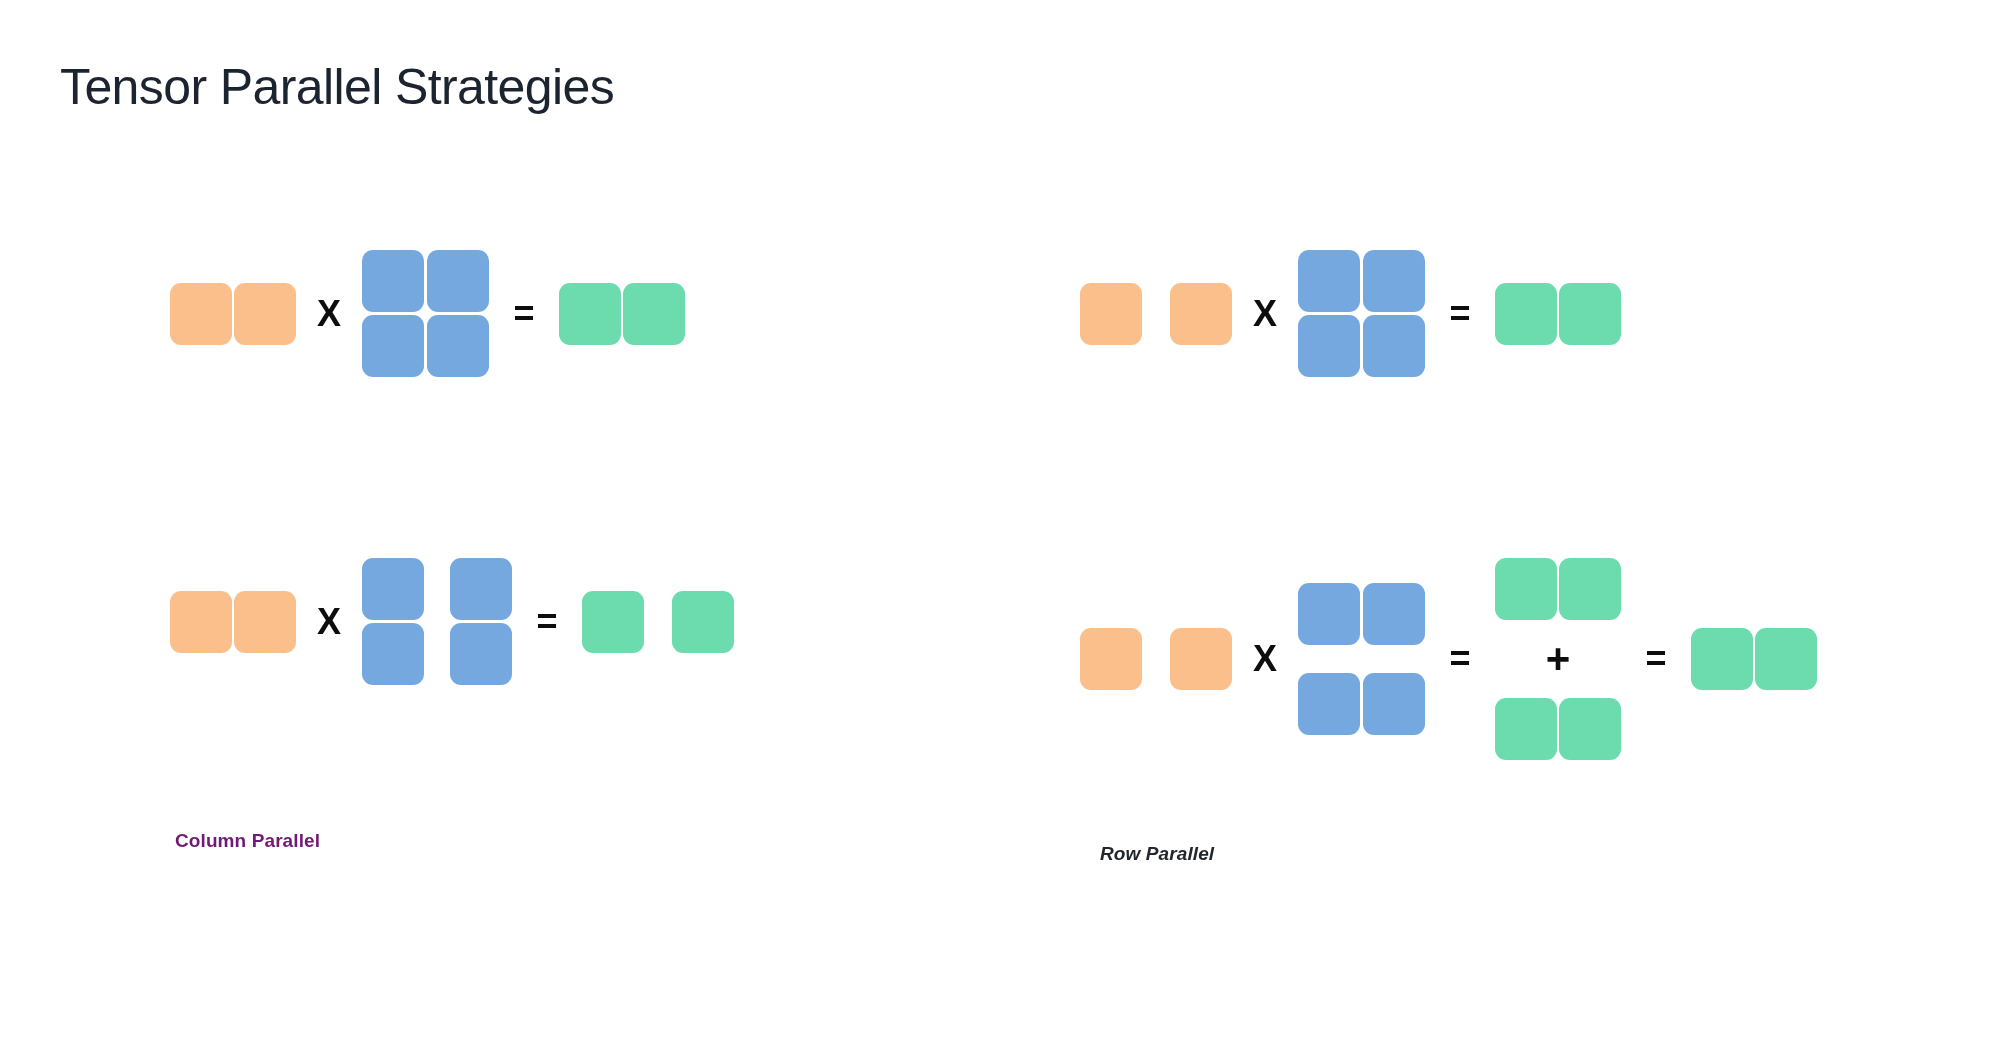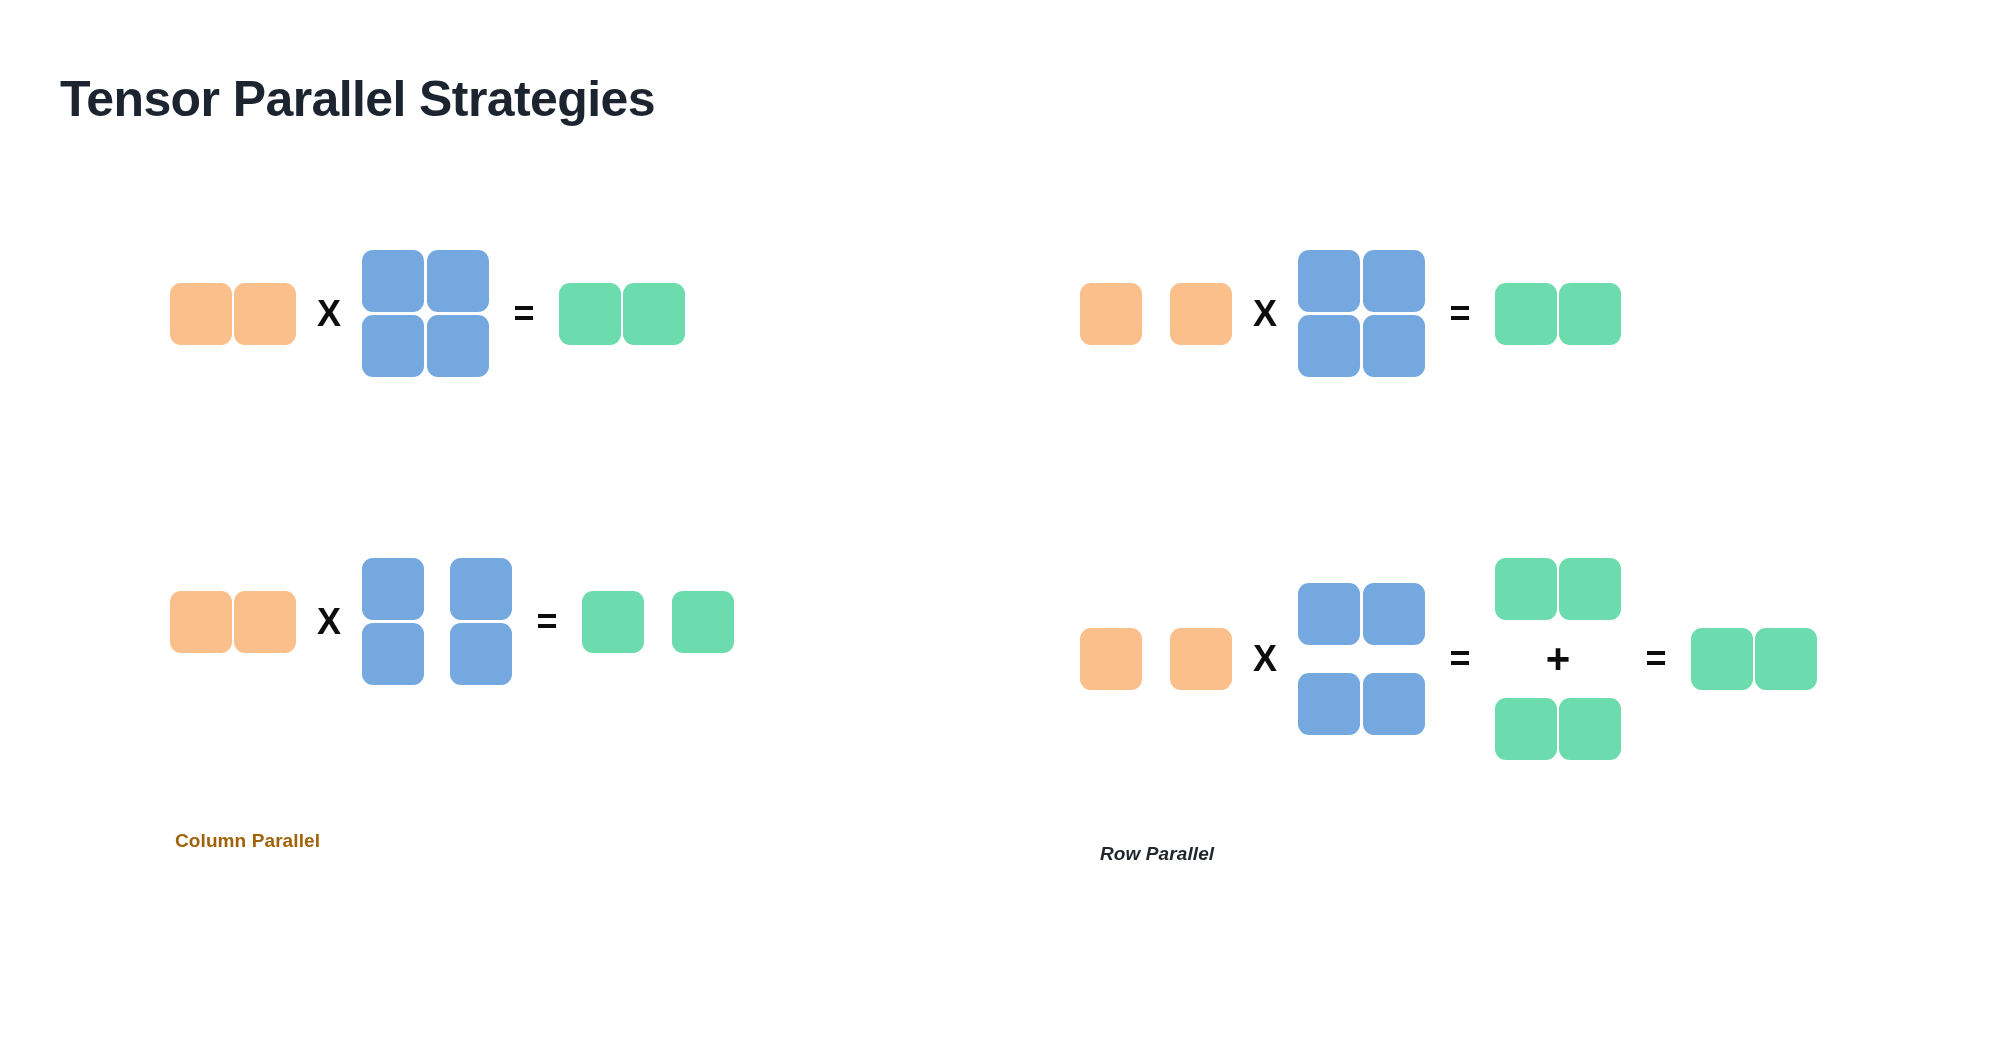--- a/index.html
+++ b/index.html
@@ -14,23 +14,23 @@
     font-family: "Liberation Sans", "DejaVu Sans", sans-serif;
     -webkit-font-smoothing: antialiased;
   }
 
   .page { position: relative; width: 1999px; height: 1039px; }
 
   
   .page-title {
     position: absolute;
     left: 60px;
-    top: 70px;
+    top: 58px;
     font-size: 50px;
-    font-weight: 700;
+    font-weight: 400;
     letter-spacing: -0.6px;
     color: #1c2430;
     white-space: nowrap;
   }
 
   
   .panel { position: absolute; }
   .panel.left  { left: 150px;  top: 250px; width: 800px; }
   .panel.right { left: 1080px; top: 250px; width: 900px; }
 
@@ -141,21 +141,21 @@
         <div class="cell blue" style="background: rgb(116, 168, 223);"></div>
         <div class="cell blue" style="background: rgb(116, 168, 223);"></div>
       </div>
       <div class="op op-eq" style="color: rgb(13, 13, 13);">=</div>
       <div class="matrix m-1x2-split">
         <div class="cell green" style="background: rgb(108, 220, 174);"></div>
         <div class="cell green" style="background: rgb(108, 220, 174);"></div>
       </div>
     </div>
 
-    <div class="panel-label label-left" style="color: #a16207;">Column Parallel</div>
+    <div class="panel-label label-left" style="color: #701a75;">Column Parallel</div>
   </div>
 
   <div class="panel right">
 
     <div class="eq-row row-top-right">
       <div class="matrix m-1x2-split">
         <div class="cell orange" style="background: rgb(251, 191, 140);"></div>
         <div class="cell orange" style="background: rgb(251, 191, 140);"></div>
       </div>
       <div class="op op-x" style="color: rgb(13, 13, 13);">X</div>

